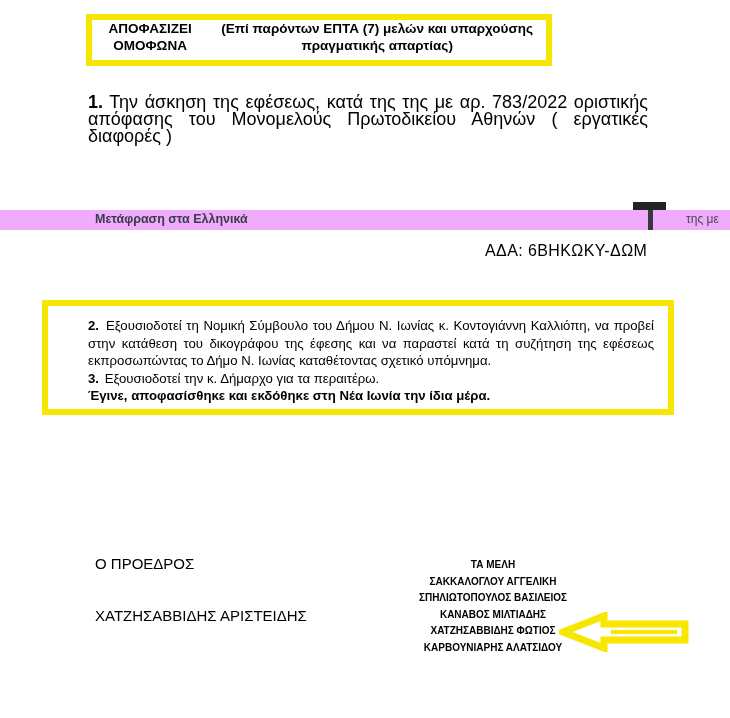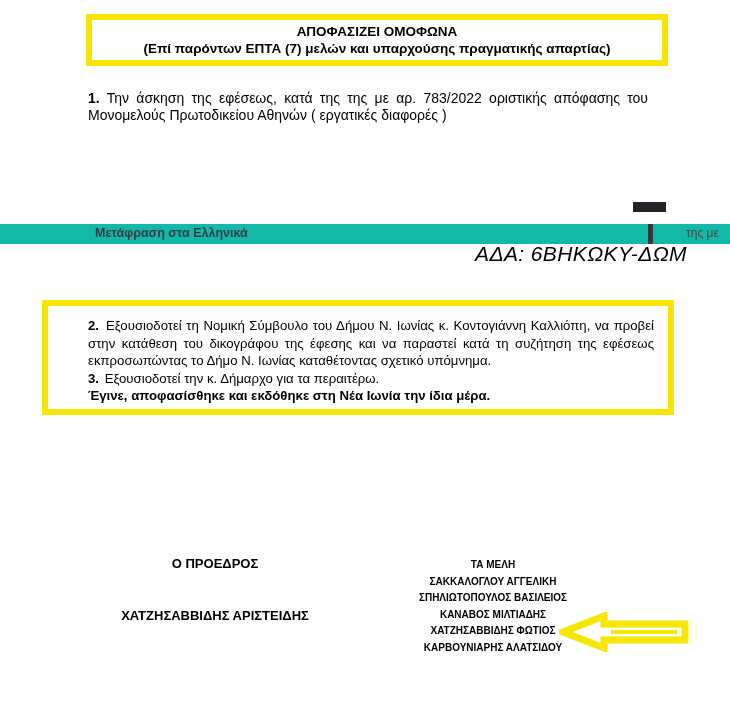--- a/index.html
+++ b/index.html
@@ -2,60 +2,60 @@
 <html><head>
 <meta charset="utf-8">
 <style>
   html,body{margin:0;padding:0;}
   body{
     width:730px;height:718px;position:relative;background:#ffffff;
     font-family:"Liberation Sans", sans-serif;color:#000;overflow:hidden;
   }
   
   .decision-box{
-    position:absolute;left:86px;top:14px;width:582px;height:52px;
+    position:absolute;left:86px;top:14px;width:466px;height:52px;
     box-sizing:border-box;border:6px solid #f7e600;background:#fff;
-    display:flex;flex-direction:column;justify-content:center;
+    display:flex;flex-direction:row;justify-content:center;
     text-align:center;font-weight:bold;font-size:13.5px;line-height:17px;
   }
   
   .item1{
     position:absolute;left:88px;top:76px;width:560px;
-    font-size:14px;line-height:17px;text-align:justify;
+    font-size:18px;line-height:17px;text-align:justify;
   }
   .item1 .num{font-weight:bold;}
   
   .bar-tab{position:absolute;left:633px;top:202px;width:33px;height:10px;background:#222327;}
-  .dark-bar{position:absolute;left:0;top:224px;width:730px;height:20px;background:#14b8a6;}
+  .dark-bar{position:absolute;left:0;top:210px;width:730px;height:20px;background:#f0abfc;}
   .bar-label{
     position:absolute;left:95px;top:2px;font-size:12.5px;font-weight:bold;
     color:#363c49;white-space:nowrap;cursor:pointer;
   }
   .bar-divider{position:absolute;left:648px;top:0;width:5px;height:20px;background:#37383b;}
   .bar-faint{position:absolute;left:686px;top:2px;font-size:12px;color:#46474b;white-space:nowrap;}
   
-  .ada{position:absolute;left:475px;top:242px;font-size:21px;letter-spacing:0.4px;font-style:italic;}
+  .ada{position:absolute;left:485px;top:242px;font-size:16px;letter-spacing:0.4px;}
   
   .auth-box{
     position:absolute;left:42px;top:300px;width:632px;height:115px;
     box-sizing:border-box;border:6px solid #f7e600;background:#fff;padding-left:20px;
   }
   .auth-content{
     position:absolute;left:40px;top:11px;width:566px;
     font-size:13.2px;line-height:17.5px;
   }
   .auth-content p{margin:0;}
   .p2{text-align:justify;}
   .p2 .num{font-weight:bold;margin-right:7px;}
   .p3 .num{font-weight:bold;margin-right:2px;}
   .closing{font-weight:bold;}
   
   .president-block{
-    position:absolute;left:95px;top:556px;width:240px;text-align:center;
-    font-weight:bold;font-size:13px;line-height:15px;
+    position:absolute;left:95px;top:556px;width:240px;text-align:left;
+    font-weight:normal;font-size:15px;line-height:15px;
   }
   .president-name{margin-top:37px;white-space:nowrap;}
   .members-block{
     position:absolute;left:372px;top:557px;width:242px;text-align:center;
     font-weight:bold;font-size:10px;line-height:16.5px;
   }
   .member-row{white-space:nowrap;}
   
   .arrow-wrap{position:absolute;left:559px;top:612px;width:134px;height:40px;}
 </style>

